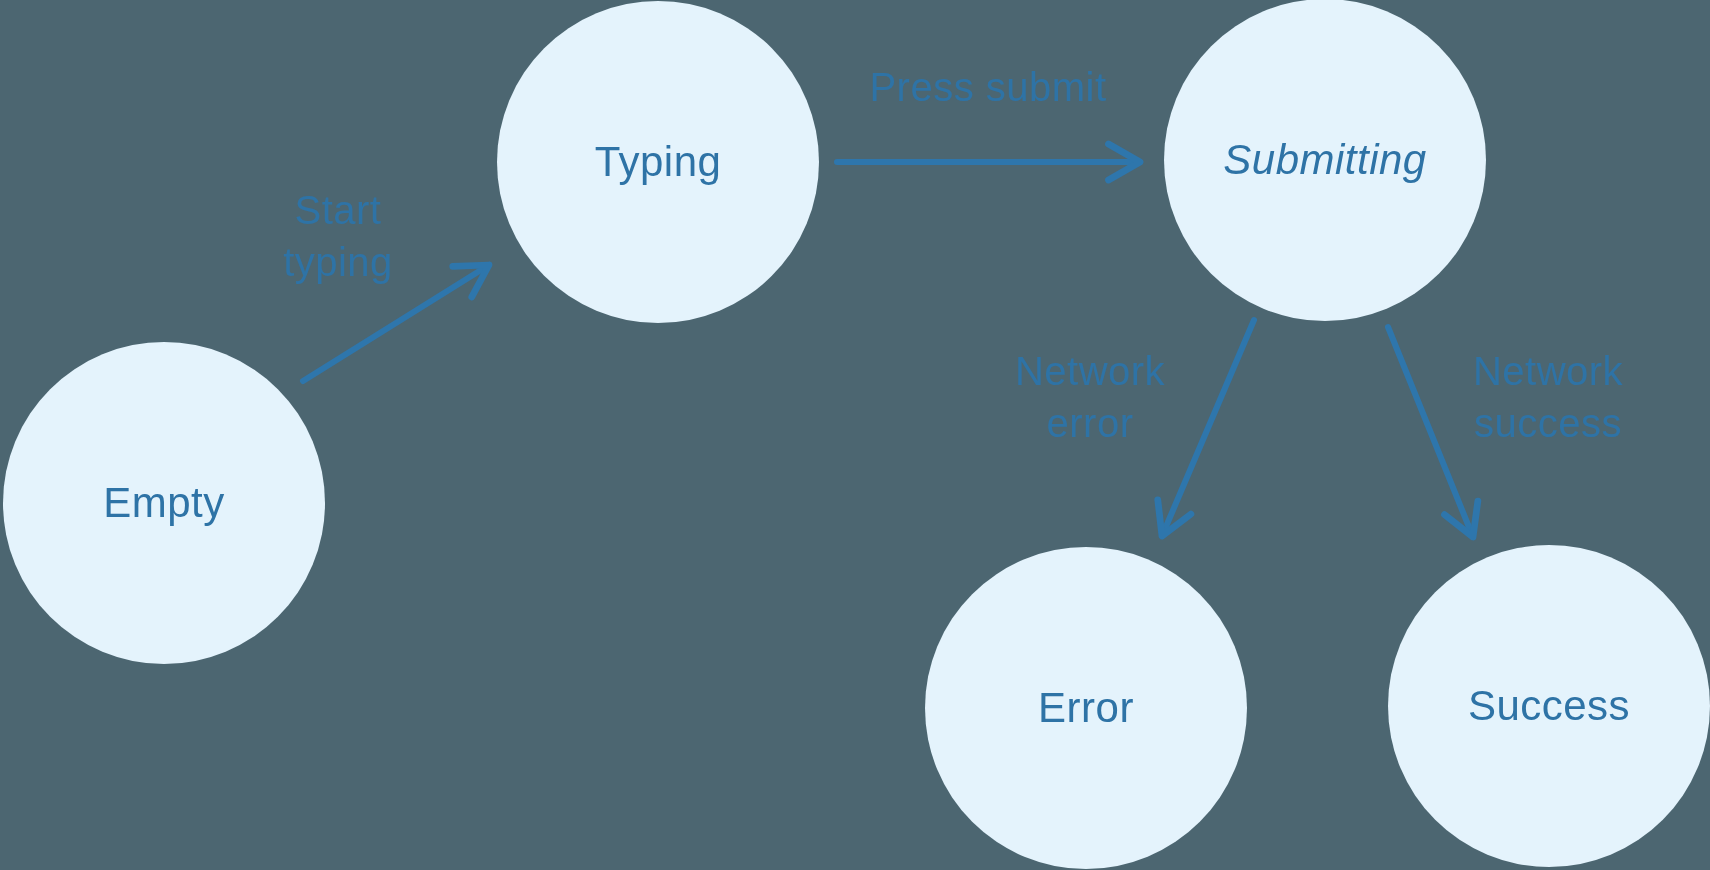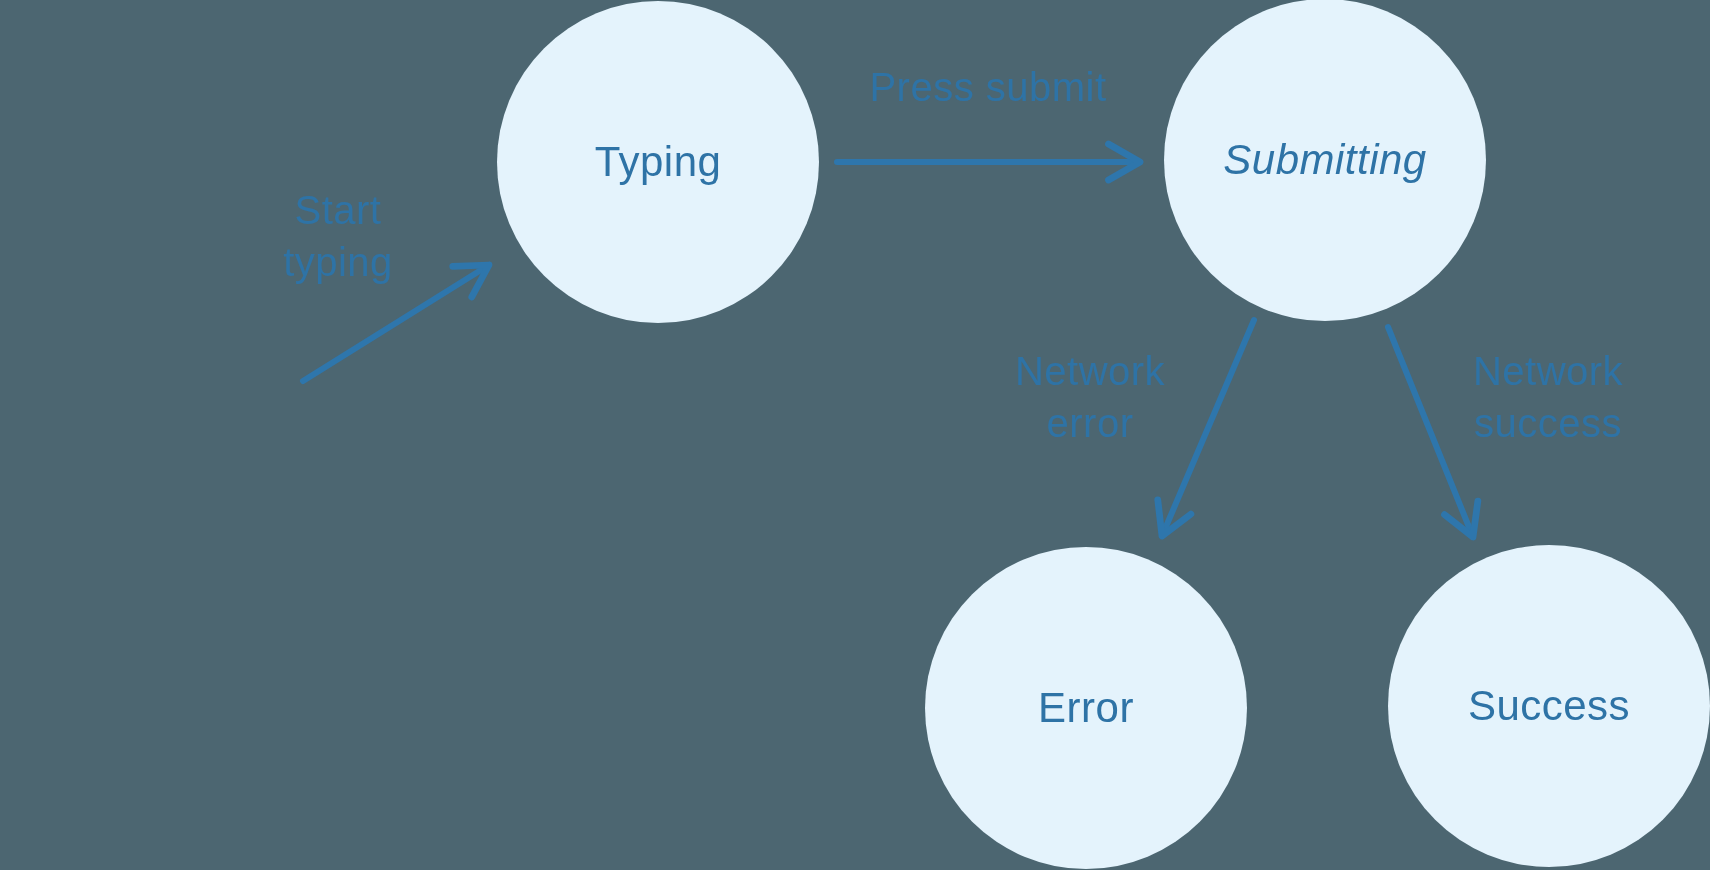--- a/index.html
+++ b/index.html
@@ -97,20 +97,23 @@
       <marker id="chevron" viewBox="0 0 20 20" refX="17" refY="10" markerWidth="7.5" markerHeight="7.5" orient="auto">
         <path class="arrowhead-path" d="M3 2 L17 10 L3 18"></path>
       </marker>
     </defs>
     <line class="edge-line" x1="303" y1="381" x2="489" y2="265" marker-end="url(#chevron)"></line>
     <line class="edge-line" x1="837" y1="162" x2="1140" y2="162" marker-end="url(#chevron)"></line>
     <line class="edge-line" x1="1254" y1="320" x2="1162" y2="536" marker-end="url(#chevron)"></line>
     <line class="edge-line" x1="1388" y1="327" x2="1473" y2="537" marker-end="url(#chevron)"></line>
   </svg>
 
+  <div class="node node-empty">
+    <span class="node-label">Empty</span>
+  </div>
 
   <div class="node node-typing">
     <span class="node-label">Typing</span>
   </div>
 
   <div class="node node-submitting">
     <span class="node-label">Submitting</span>
   </div>
 
   <div class="node node-error">

